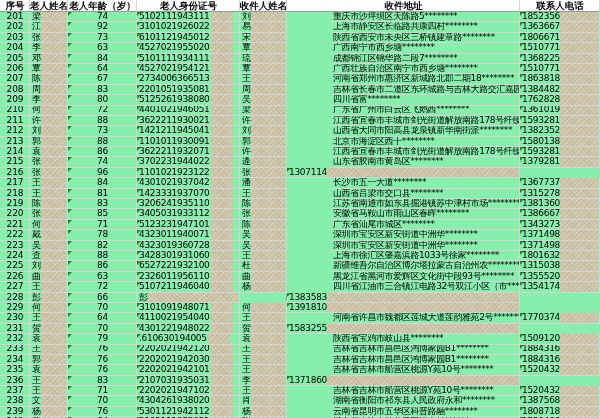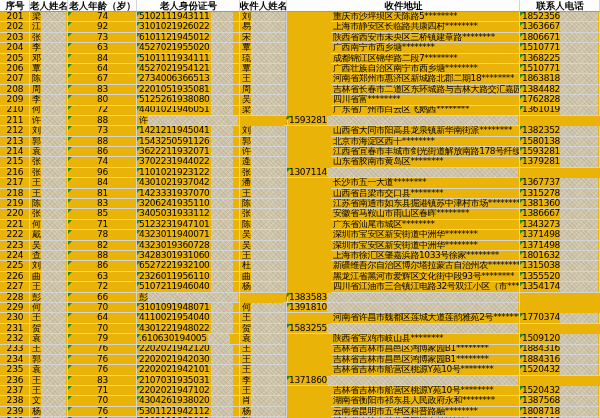--- a/index.html
+++ b/index.html
@@ -1,20 +1,20 @@
 <!DOCTYPE html>
 <html><head>
 <meta charset="utf-8">
 <style>
   html,body{margin:0;padding:0;background:#fff;}
   #sheet{
     position:relative;
     width:600px;height:418px;
     overflow:hidden;
-    background:#eab308;
+    background:#86efac;
     font-family:"DejaVu Sans",sans-serif;
     font-size:9px;color:#000;
     cursor:cell;
   }
   .row{
     display:grid;
     grid-template-columns:30px 38px 69px 103px 47px 233px 80px;
     height:10.4px;
   }
   .row.header{height:12px;font-weight:bold;font-size:9.5px;}
@@ -347,20 +347,25 @@
       <div class="row">
         <div class="cell c-center">211</div>
         <div class="cell">
           <div class="">许</div>
           <div class="censor"></div>
         </div>
         <div class="cell c-center num">
           <div class="tri"></div>
           <div class="">88</div>
         </div>
+        <div class="cell num">
+          <div class="tri"></div>
+          <div class="">3622211930021</div>
+          <div class="censor fixed" style="width: 22px; margin-left: 1px;"></div>
+        </div>
         <div class="cell">
           <div class="">许</div>
           <div class="censor"></div>
         </div>
         <div class="cell addr">
           <div class="">江西省宜春市丰城市剑光街道解放南路178号纤缦小区 (********</div>
         </div>
         <div class="cell num">
           <div class="tri"></div>
           <div class="">1593281</div>
@@ -400,21 +405,21 @@
         <div class="cell">
           <div class="">郭</div>
           <div class="censor"></div>
         </div>
         <div class="cell c-center num">
           <div class="tri"></div>
           <div class="">88</div>
         </div>
         <div class="cell num">
           <div class="tri"></div>
-          <div class="">1543250591126</div>
+          <div class="">1101011930091</div>
           <div class="censor fixed" style="width: 22px; margin-left: 1px;"></div>
         </div>
         <div class="cell">
           <div class="">郭</div>
           <div class="censor"></div>
         </div>
         <div class="cell addr">
           <div class="">北京市海淀区西十********</div>
         </div>
         <div class="cell num">

